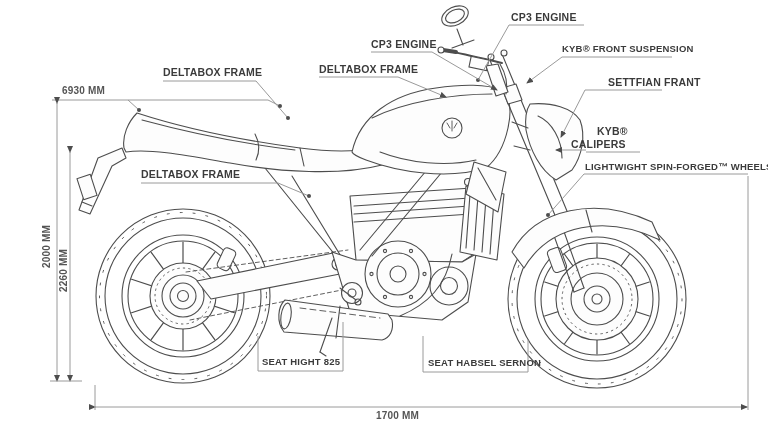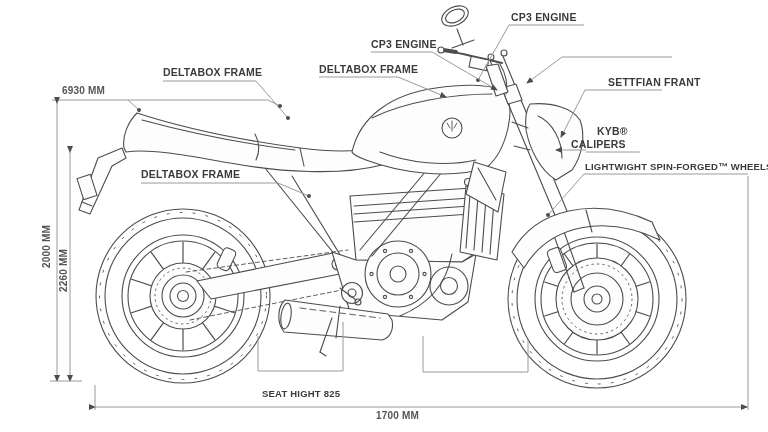--- a/index.html
+++ b/index.html
@@ -246,24 +246,26 @@
     <path d="M95,407 L747,407" marker-start="url(#arr)" marker-end="url(#arr)"></path>
     <line x1="95" y1="385" x2="95" y2="410"></line>
   </g>
 </svg>
 
   <div class="lbl" style="left:511px;top:11px;">CP3 ENGINE</div>
   <div class="lbl" style="left:371px;top:38px;">CP3 ENGINE</div>
   <div class="lbl" style="left:319px;top:63px;">DELTABOX FRAME</div>
   <div class="lbl" style="left:163px;top:66px;">DELTABOX FRAME</div>
   <div class="lbl" style="left:141px;top:168px;">DELTABOX FRAME</div>
+  <div class="lbl small" style="left:562px;top:43px;">KYB® FRONT SUSPENSION</div>
   <div class="lbl" style="left:608px;top:76px;text-align:center;">SETTFIAN FRANT</div>
   <div class="lbl" style="left:597px;top:125px;">KYB®</div>
   <div class="lbl" style="left:571px;top:138px;">CALIPERS</div>
   <div class="lbl small" style="left:585px;top:161px;">LIGHTWIGHT SPIN-FORGED™ WHEELS</div>
-  <div class="lbl small" style="left:262px;top:356px;margin-top:32px;">SEAT HIGHT 825</div>
+  <div class="lbl small" style="left:262px;top:356px;">SEAT HIGHT 825</div>
+  <div class="lbl small" style="left:428px;top:357px;">SEAT HABSEL SERNON</div>
 
   <div class="dim" style="left:62px;top:85px;">6930 MM</div>
   <div class="dim vdim" style="left:41px;top:268px;">2000 MM</div>
   <div class="dim vdim" style="left:58px;top:292px;">2260 MM</div>
   <div class="dim" style="left:376px;top:410px;">1700 MM</div>
 
 </div>
 
 </body></html>

